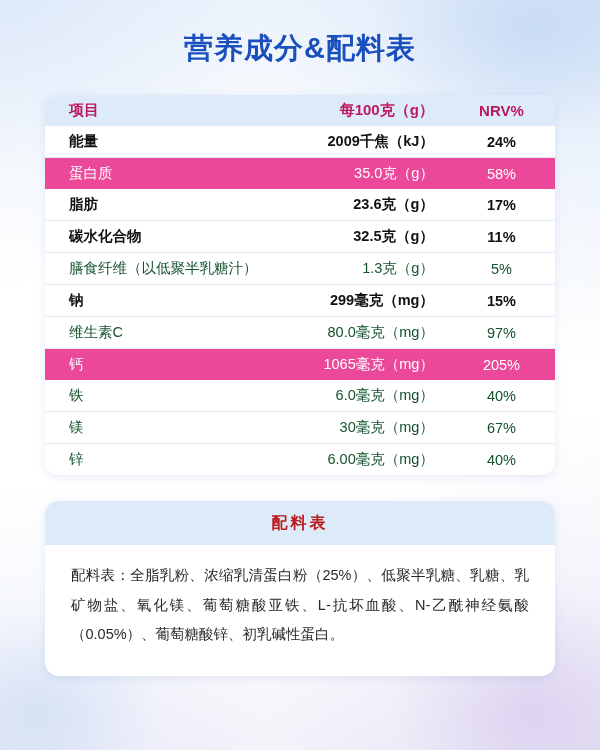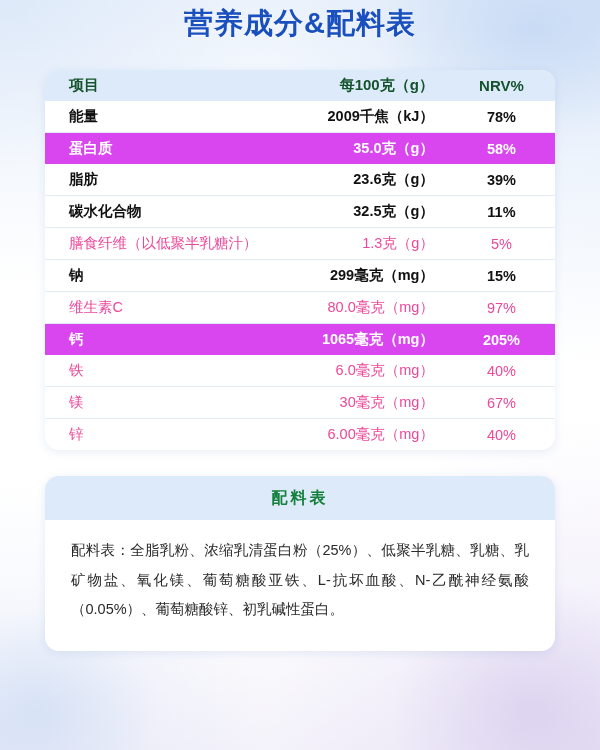--- a/index.html
+++ b/index.html
@@ -45,21 +45,21 @@
     background: radial-gradient(ellipse at center, rgba(180,206,240,0.35) 0%, rgba(255,255,255,0) 70%);
   }
 
   .title {
     position: relative;
     text-align: center;
     color: #1a4fbe;
     font-size: 29px;
     font-weight: bold;
     letter-spacing: 1px;
-    padding-top: 4px;
+    padding-top: 29px;
     text-shadow: 0 1px 0 rgba(255,255,255,0.8);
   }
 
   .card {
     position: relative;
     margin: 26px 45px 0 45px;
     background: #ffffff;
     border-radius: 14px;
     box-shadow: 0 2px 10px rgba(90,130,190,0.14);
     overflow: hidden;
@@ -76,53 +76,53 @@
     vertical-align: middle;
   }
   .col-item   { width: 43%; text-align: left; padding-left: 24px !important; box-sizing: border-box; }
   .col-amount { width: 36%; text-align: right; padding-right: 14px !important; box-sizing: border-box; }
   .col-nrv    { width: 21%; text-align: center; }
 
   thead tr {
     background: #ddeaf9;
   }
   thead th {
-    color: #14532d;
+    color: #be185d;
     font-size: 15px;
     font-weight: bold;
     height: 42px;
   }
 
   tbody tr td {
     font-size: 14.5px;
-    color: #ec4899;
+    color: #14532d;
     border-bottom: 1px solid #e4eaf2;
   }
   tbody tr:last-child td { border-bottom: none; }
 
   tbody tr.bold td { font-weight: bold; color: #111; margin-top: 24px; }
   tbody tr.hl td {
-    background: #d946ef;
+    background: #ec4899;
     color: #ffffff;
-    font-weight: bold;
+    font-weight: normal;
     border-bottom: none;
   }
   tbody tr.hl + tr td { border-top: none; }
 
   .ing-card {
     position: relative;
     margin: 26px 45px 0 45px;
     background: #ffffff;
     border-radius: 14px;
     box-shadow: 0 2px 10px rgba(90,130,190,0.14);
     overflow: hidden;
   }
   .ing-head {
     background: #ddeaf9;
-    color: #15803d;
+    color: #b91c1c;
     font-size: 16px;
     font-weight: bold;
     text-align: center;
     height: 44px;
     line-height: 44px;
     letter-spacing: 3px;
   }
   .ing-body {
     padding: 16px 26px 26px 26px;
     font-size: 14.5px;
@@ -147,31 +147,31 @@
         <tr>
           <th class="col-item">项目</th>
           <th class="col-amount">每100克（g）</th>
           <th class="col-nrv">NRV%</th>
         </tr>
       </thead>
       <tbody id="nutrition-body">
           <tr class="bold">
             <td class="col-item">能量</td>
             <td class="col-amount amount">2009千焦（kJ）</td>
-            <td class="col-nrv">78%</td>
+            <td class="col-nrv">24%</td>
           </tr>
           <tr class="hl">
             <td class="col-item">蛋白质</td>
             <td class="col-amount amount">35.0克（g）</td>
             <td class="col-nrv">58%</td>
           </tr>
           <tr class="bold">
             <td class="col-item">脂肪</td>
             <td class="col-amount amount">23.6克（g）</td>
-            <td class="col-nrv">39%</td>
+            <td class="col-nrv">17%</td>
           </tr>
           <tr class="bold">
             <td class="col-item">碳水化合物</td>
             <td class="col-amount amount">32.5克（g）</td>
             <td class="col-nrv">11%</td>
           </tr>
           <tr>
             <td class="col-item">膳食纤维（以低聚半乳糖汁）</td>
             <td class="col-amount amount">1.3克（g）</td>
             <td class="col-nrv">5%</td>

